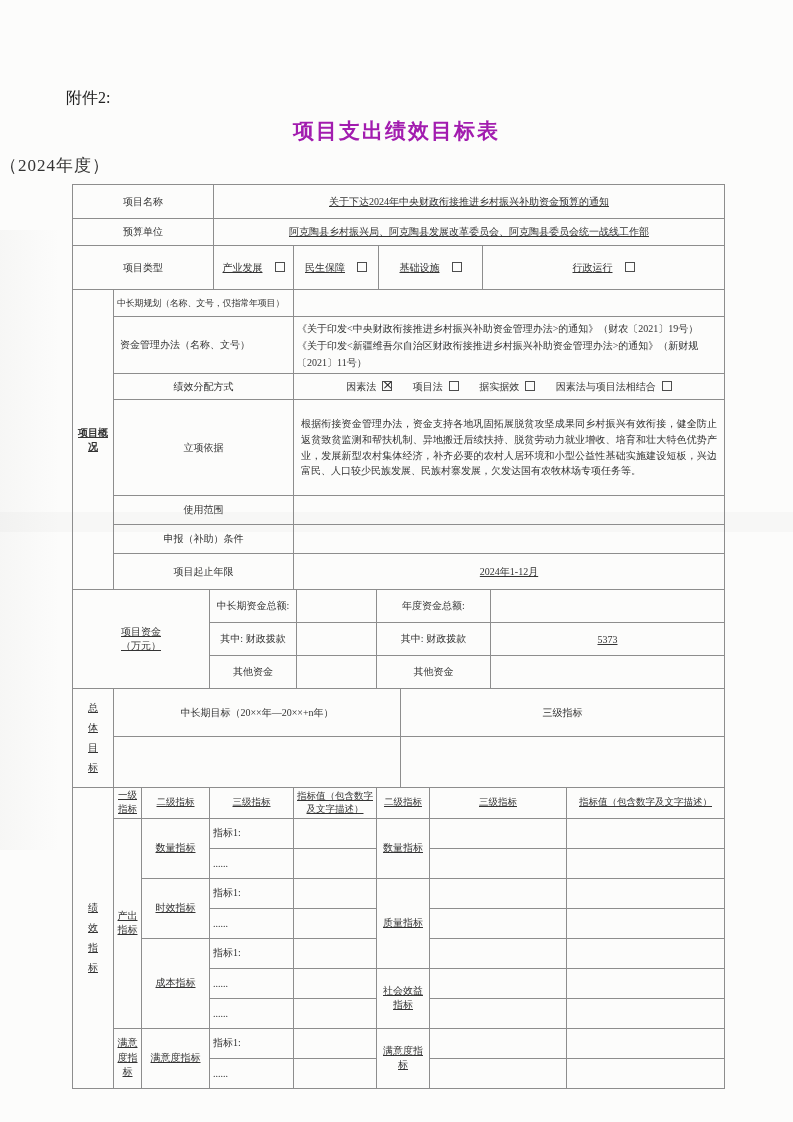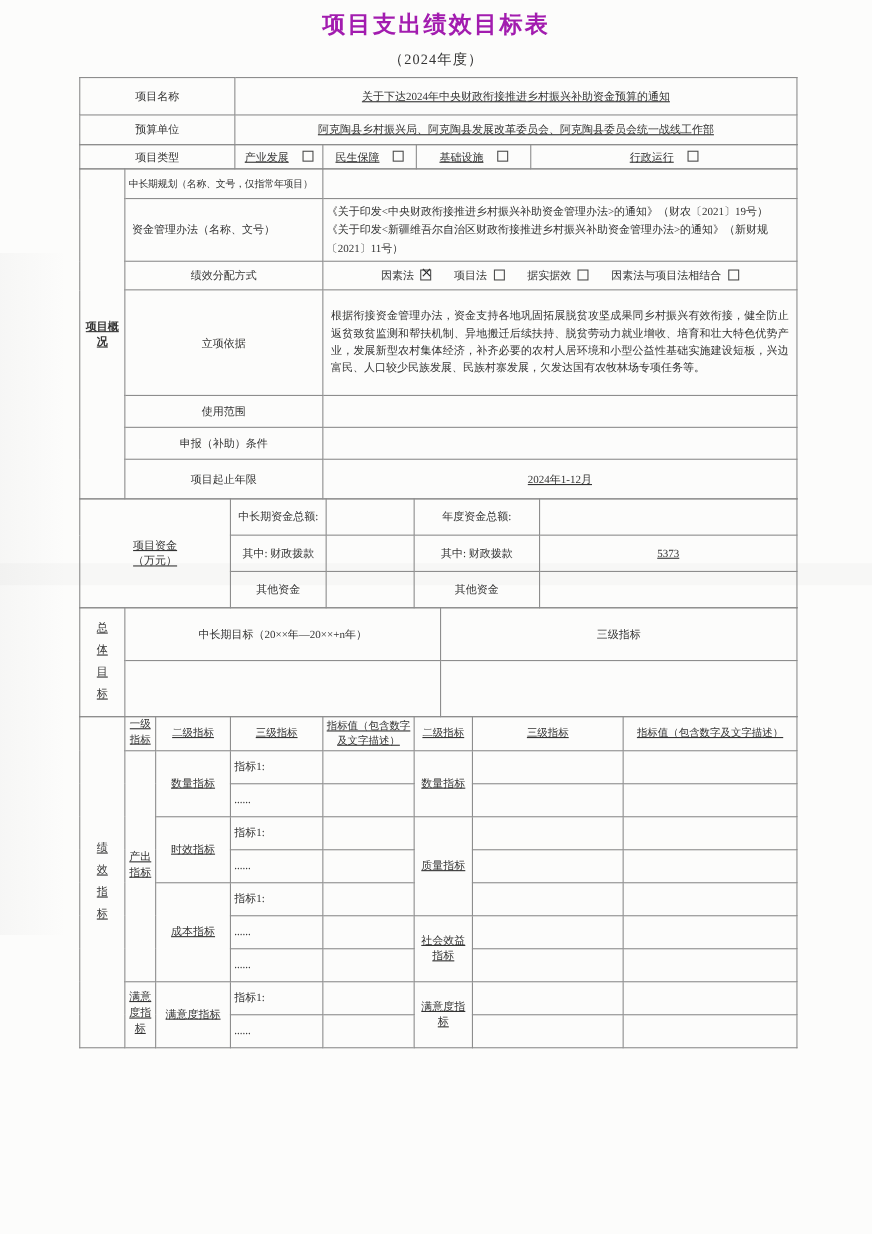--- a/index.html
+++ b/index.html
@@ -11,21 +11,21 @@
     font-family:"Liberation Serif","DejaVu Serif",serif;
     color:#2e2e2e;
     overflow:hidden;
   }
   .smudge1 { position:absolute; left:0; right:0; top:512px; height:20px;
     background:rgba(150,150,150,0.05); pointer-events:none; }
   .smudge2 { position:absolute; left:0; width:60px; top:230px; height:620px;
     background:linear-gradient(to right, rgba(140,140,140,0.05), rgba(140,140,140,0)); pointer-events:none; }
   .attachment { margin:88px 0 0 66px; font-size:16px; color:#222; }
   .doc-title { text-align:center; margin-top:8px; font-size:21px; font-weight:bold; color:#a21caf; letter-spacing:2px; }
-  .doc-subtitle { text-align:center; margin-top:9px; font-size:13px; color:#333; letter-spacing:1px; }
+  .doc-subtitle { margin-top:9px; font-size:17px; color:#333; letter-spacing:1px; }
 
   table { border-collapse:collapse; table-layout:fixed; width:652px; margin-left:72px; margin-top:-1px; }
   table.first { margin-top:7px; }
   td { border:1px solid #8d8d8d; vertical-align:middle; font-size:10px; color:#333; padding:1px 3px; overflow:hidden; }
 
   .c { text-align:center;text-decoration:underline; }
   .l { text-align:left; }
   .lbl { text-align:center; }
   .sm { font-size:9.5px; }
   .xs { font-size:9px; letter-spacing:-0.2px; }
@@ -48,20 +48,21 @@
   .alloc-row .opt .cb { margin-left:6px; }
   .fund-lines div { line-height:1.7; }
 </style>
 </head>
 <body>
 
 <div class="page">
   <div class="smudge1"></div>
   <div class="smudge2"></div>
 
+  <div class="attachment">附件2:</div>
   <div class="doc-title">项目支出绩效目标表</div>
   <div class="doc-subtitle">（2024年度）</div>
 
   <table class="first">
     <colgroup>
         <col style="width:141px">
         <col style="width:511px">
       </colgroup>
     <tbody>
         <tr style="height:34px">
@@ -77,21 +78,21 @@
 
   <table>
     <colgroup>
         <col style="width:141px">
         <col style="width:80px">
         <col style="width:85px">
         <col style="width:104px">
         <col style="width:242px">
       </colgroup>
     <tbody>
-        <tr style="height:22px">
+        <tr style="height:44px">
       <td class="lbl">项目类型</td>
       <td class="c"><span class="opt"><span>产业发展</span><span class="cb"></span></span></td>
       <td class="c"><span class="opt"><span>民生保障</span><span class="cb"></span></span></td>
       <td class="c"><span class="opt"><span>基础设施</span><span class="cb"></span></span></td>
       <td class="c"><span class="opt"><span>行政运行</span><span class="cb"></span></span></td>
     </tr>
   </tbody>
     </table>
 
   <table>

